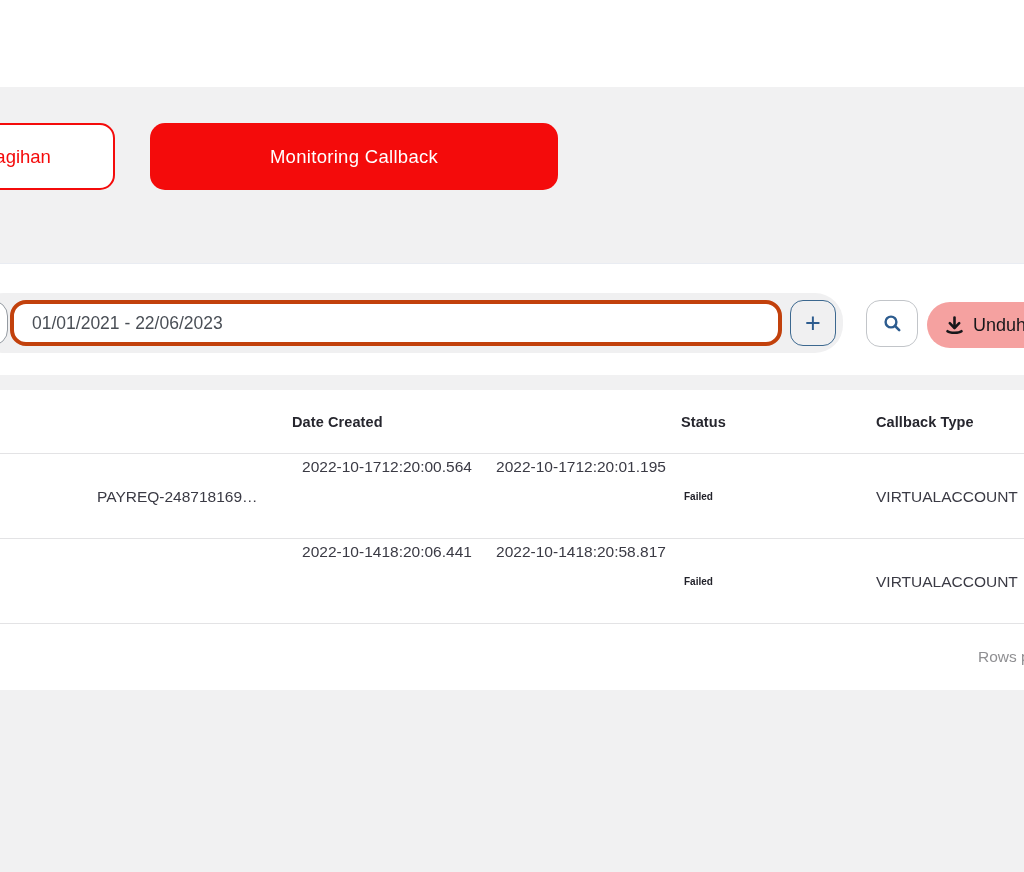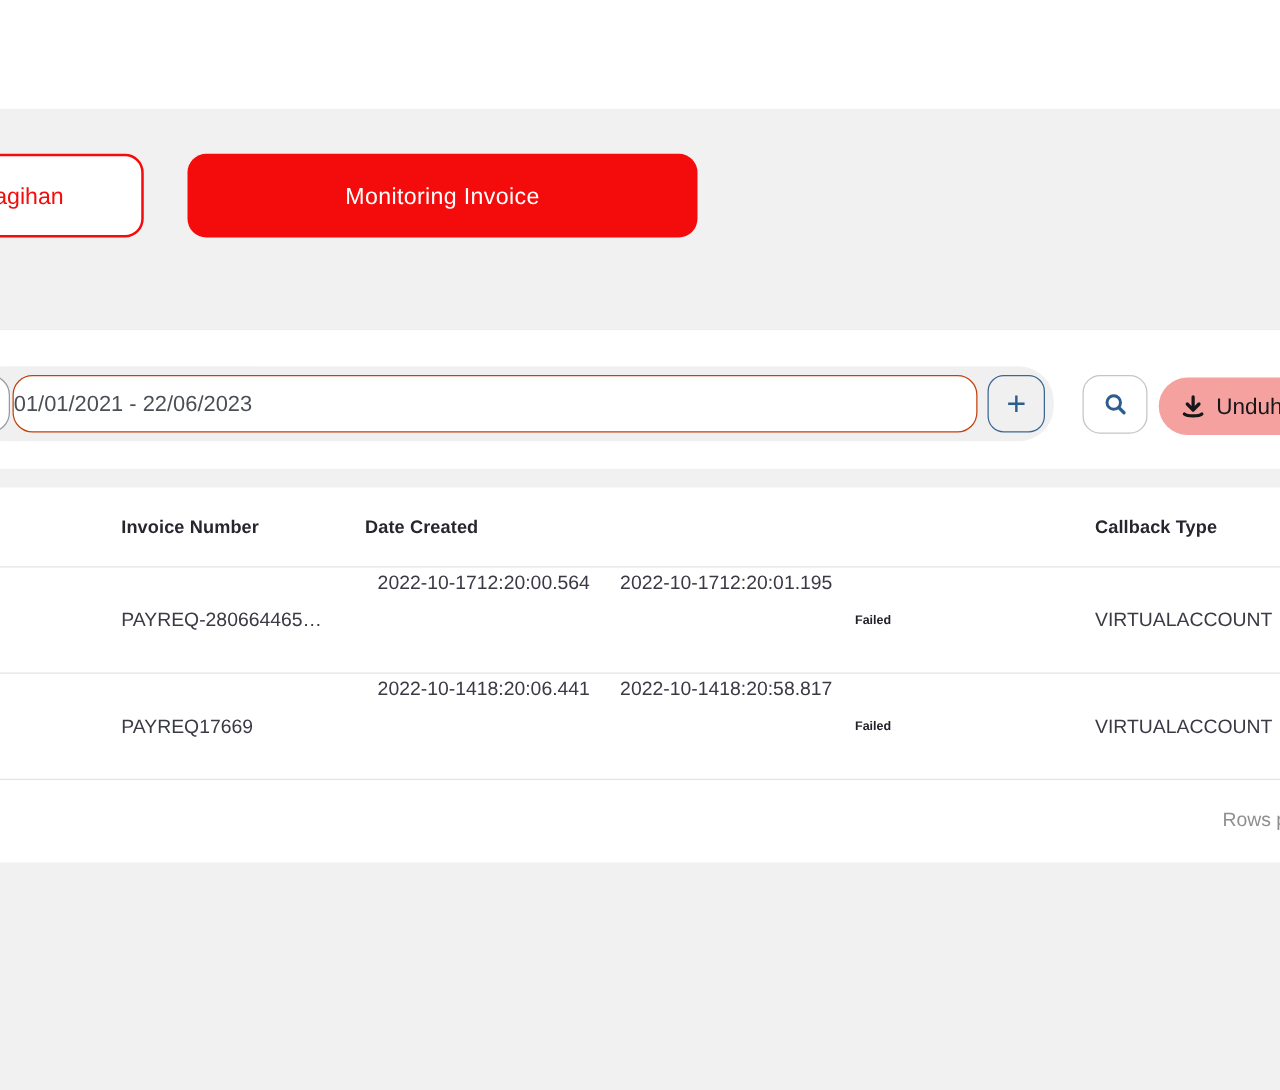--- a/index.html
+++ b/index.html
@@ -36,22 +36,22 @@
   .input-backdrop {
     position:absolute; left:-24px; top:29px; width:867px; height:60px;
     background:#f0f0f1; border-radius:28px;
   }
   .partial-input {
     position:absolute; left:-34px; top:36px; width:42px; height:46px;
     background:#ffffff; border:1px solid #949aa1; border-radius:16px;
   }
   .date-input {
     position:absolute; left:10px; top:36px; width:772px; height:46px;
-    background:#ffffff; border:1px solid #c2410c; border-radius:16px;
-    padding:0 0; font-size:17.5px; color:#4a4f56;
+    background:#ffffff; border:4px solid #c2410c; border-radius:16px;
+    padding:0 18px; font-size:17.5px; color:#4a4f56;
     font-family:"Liberation Sans","DejaVu Sans",sans-serif; outline:none;
   }
   .add-btn {
     position:absolute; left:790px; top:36px; width:46px; height:46px;
     background:transparent; border:1.5px solid #3c688f; border-radius:13px;
     color:#2d5c8f; font-size:27px; font-weight:400; line-height:1;
     display:flex; align-items:center; justify-content:center; cursor:pointer;
   }
   .search-btn {
     position:absolute; left:866px; top:36px; width:52px; height:47px;
@@ -103,21 +103,21 @@
 <body>
 
 <div class="page">
 
   <div class="top-white"></div>
 
   <button class="tab-outline">
     <span>Tagihan</span>
   </button>
   <button class="tab-filled">
-    <span>Monitoring Invoice</span>
+    <span>Monitoring Callback</span>
   </button>
 
   <div class="filter-card">
     <div class="input-backdrop"></div>
     <div class="partial-input"></div>
     <input class="date-input" type="text" readonly="" value="01/01/2021 - 22/06/2023" style="">
     <button class="add-btn">
       <span>+</span>
     </button>
     <button class="search-btn">
@@ -136,41 +136,40 @@
           <path d="M3.5 16.2 c2.5 2 11.5 2 14 0" fill="none" stroke="#17171a" stroke-width="2.6" stroke-linecap="round"></path>
         </svg>
       </span>
       <span>Unduh</span>
     </button>
   </div>
 
   <div class="table-card">
 
     <div class="thead-row">
-      <div class="th col-invoice">Invoice Number</div>
       <div class="th col-created">Date Created</div>
+      <div class="th col-status">Status</div>
       <div class="th col-callback">Callback Type</div>
     </div>
 
     <div class="trow">
-      <div class="td col-invoice">PAYREQ-280664465…</div>
+      <div class="td col-invoice">PAYREQ-248718169…</div>
       <div class="td two-line col-created">
         <span>2022-10-17</span>
         <span>12:20:00.564</span>
       </div>
       <div class="td two-line col-sent">
         <span>2022-10-17</span>
         <span>12:20:01.195</span>
       </div>
       <div class="td status col-status status-cell-pos">Failed</div>
       <div class="td col-callback">VIRTUALACCOUNT</div>
     </div>
 
     <div class="trow">
-      <div class="td col-invoice">PAYREQ17669</div>
       <div class="td two-line col-created">
         <span>2022-10-14</span>
         <span>18:20:06.441</span>
       </div>
       <div class="td two-line col-sent">
         <span>2022-10-14</span>
         <span>18:20:58.817</span>
       </div>
       <div class="td status col-status status-cell-pos">Failed</div>
       <div class="td col-callback">VIRTUALACCOUNT</div>

